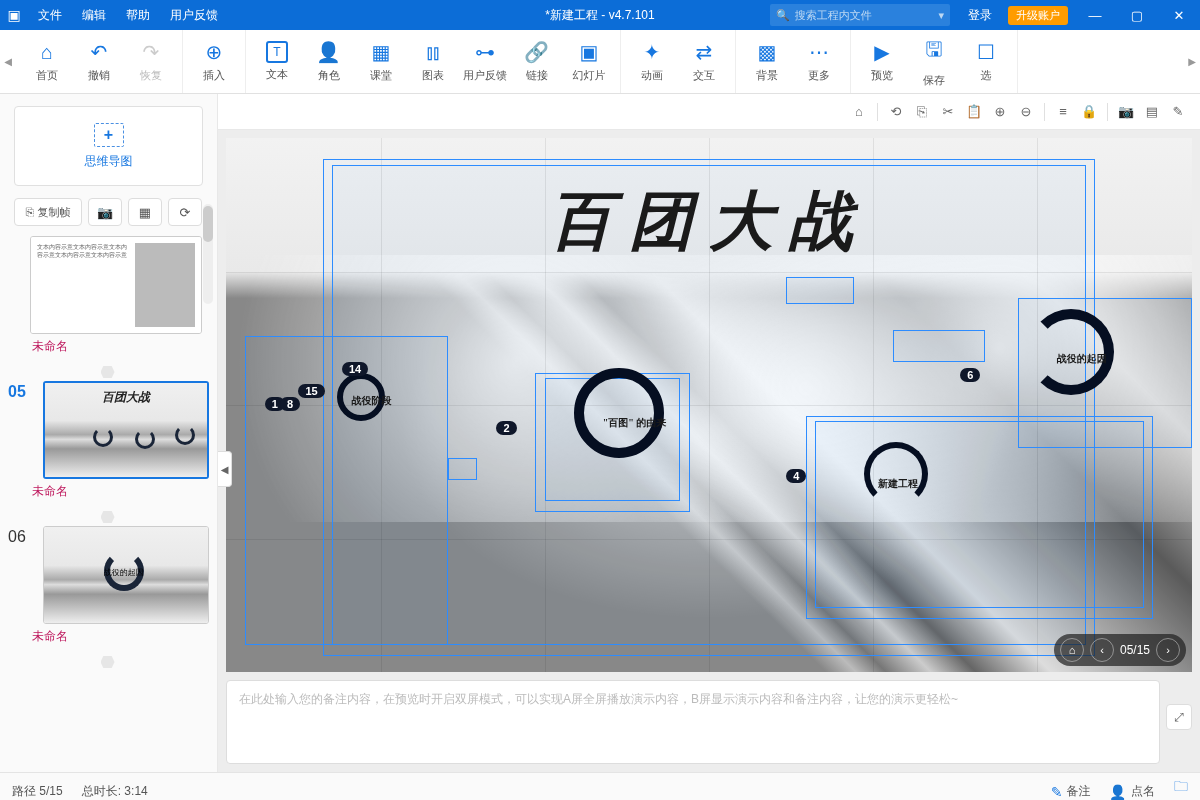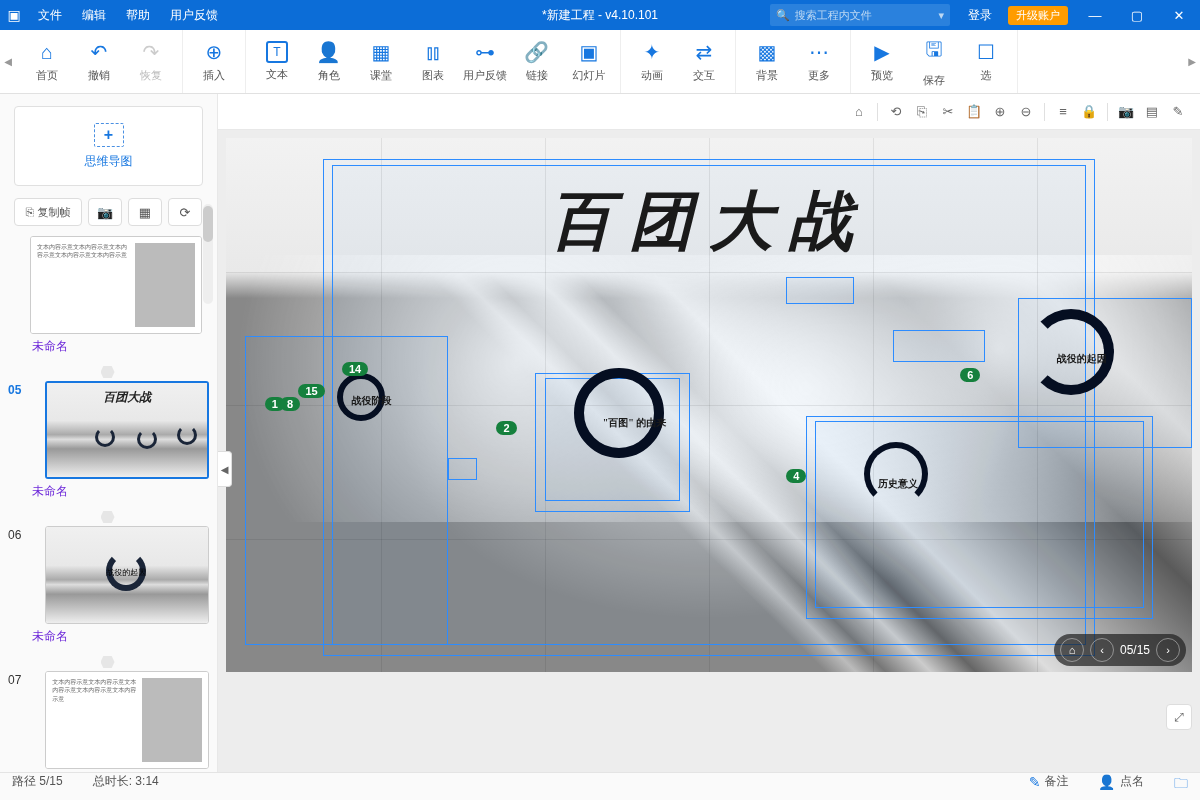--- a/index.html
+++ b/index.html
@@ -30,26 +30,26 @@
 .sidebar { width: 218px; background: #fafafa; border-right: 1px solid #e8e8e8; display: flex; flex-direction: column; overflow: hidden; position: relative; }
 .new-frame { margin: 12px 14px 8px; border: 1px solid #e0e0e0; border-radius: 4px; background: #fff; height: 80px; display: flex; flex-direction: column; align-items: center; justify-content: center; gap: 6px; cursor: pointer; }
 .new-frame .plus { border: 1px dashed #4a90e2; width: 30px; height: 24px; border-radius: 2px; display: flex; align-items: center; justify-content: center; color: #1777e0; font-size: 16px; font-weight: bold; }
 .new-frame .txt { font-size: 12px; color: #1777e0; }
 .side-tools { margin: 4px 14px 10px; display: flex; gap: 6px; }
 .side-tools .tbtn { border: 1px solid #ddd; background: #fff; border-radius: 4px; height: 28px; display: flex; align-items: center; justify-content: center; font-size: 11px; color: #555; cursor: pointer; }
 .side-tools .tbtn.copy { flex: 0 0 68px; gap: 3px; }
 .side-tools .tbtn.icn { width: 34px; font-size: 13px; }
 .side-scroll { flex: 1; overflow-y: auto; padding: 0 8px 8px 6px; }
 .frame-entry { margin-bottom: 6px; }
-.frame-num { font-size: 12px; color: #333; margin: 2px 18px 2px 2px; }
+.frame-num { font-size: 16px; color: #333; margin: 2px 11px 2px 2px; }
 .frame-num.active { color: #1777e0; font-weight: bold; }
 .frame-row { display: flex; align-items: flex-start; gap: 6px; }
 .frame-thumb { width: 172px; height: 98px; border: 1px solid #ccc; border-radius: 3px; background: #fff; overflow: hidden; cursor: pointer; position: relative; }
 .frame-thumb.active { border: 2px solid #1777e0; }
-.frame-label { font-size: 12px; color: #6d28d9; padding: 4px 2px 2px; }
+.frame-label { font-size: 12px; color: #be185d; padding: 4px 2px 2px; }
 .frame-divider { height: 18px; display: flex; align-items: center; justify-content: center; }
 .frame-divider .dicon { width: 14px; height: 12px; background: #e6e6e6; clip-path: polygon(20% 0, 80% 0, 100% 50%, 80% 100%, 20% 100%, 0 50%); }
 .thumb-mountain { width: 100%; height: 100%; background: linear-gradient(#f0f0f0 0%, #e8e8e8 40%, #aaa 55%, #ddd 60%, #999 70%, #eee 100%); position: relative; }
 .thumb-mountain .t-title { position: absolute; top: 6px; left: 0; right: 0; text-align: center; font-size: 12px; font-weight: bold; color: #222; font-style: italic; }
 .thumb-mountain .t-ring { position: absolute; width: 20px; height: 20px; border: 3px solid #1a2538; border-radius: 50%; border-top-color: transparent; }
 .thumb-content { width: 100%; height: 100%; background: #fff; display: flex; font-size: 6px; color: #666; padding: 6px; gap: 4px; }
 .thumb-content .tc-text { flex: 1; line-height: 1.4; overflow: hidden; }
 .thumb-content .tc-img { width: 60px; background: #bbb; }
 
 .canvas-area { flex: 1; display: flex; flex-direction: column; background: #f5f5f5; position: relative; }
@@ -68,47 +68,47 @@
 .mountain-bg::before { content:""; position:absolute; left:0; right:0; top:22%; height:50%; background: radial-gradient(circle at 30% 40%, #fff, transparent 40%), radial-gradient(circle at 60% 50%, #fff, transparent 35%), radial-gradient(circle at 80% 35%, #fff, transparent 40%); opacity:0.82; }
 .grid-line { position: absolute; background: rgba(0,0,0,0.08); }
 .grid-v { width: 1px; top: 0; bottom: 0; }
 .grid-h { height: 1px; left: 0; right: 0; }
 
 .selbox { position: absolute; border: 1px solid #2d8cff; background: rgba(45,140,255,0.02); }
 .big-title { position: absolute; top: 40px; left: 50%; transform: translateX(-50%); font-size: 64px; font-weight: 900; color: #1a1a1a; font-style: italic; letter-spacing: 16px; font-family: "STKaiti","KaiTi",serif; }
 .ink-ring { position: absolute; border-radius: 50%; border: 10px solid #10182a; filter: blur(0.5px) contrast(1.1); }
 .ink-ring.small { border-width: 6px; }
 .ring-label { position: absolute; font-size: 10px; color: #1a1a1a; font-weight: bold; font-family: "KaiTi",serif; }
-.num-badge { position: absolute; background: #15803d; color: #fff; font-size: 11px; border-radius: 10px; padding: 1px 7px; font-weight: bold; }
+.num-badge { position: absolute; background: #0f172a; color: #fff; font-size: 11px; border-radius: 10px; padding: 1px 7px; font-weight: bold; }
 
 .nav-pill { position: absolute; right: 14px; bottom: 106px; background: rgba(30,30,30,0.7); border-radius: 18px; height: 32px; display: flex; align-items: center; padding: 0 6px; gap: 6px; color: #fff; font-size: 12px; }
 .nav-pill .np-btn { width: 24px; height: 24px; border: 1px solid rgba(255,255,255,0.4); border-radius: 50%; display: flex; align-items: center; justify-content: center; cursor: pointer; font-size: 11px; }
 
 .notes-box { position: absolute; left: 8px; right: 40px; bottom: 8px; height: 84px; border: 1px solid #ddd; border-radius: 4px; background: #fff; padding: 10px 12px; font-size: 12px; color: #bbb; }
 .notes-expand { position: absolute; right: 8px; bottom: 42px; width: 26px; height: 26px; border: 1px solid #ddd; border-radius: 4px; background: #fff; display: flex; align-items: center; justify-content: center; font-size: 12px; color: #666; cursor: pointer; }
 
-.statusbar { height: 28px; background: #fafafa; border-top: 1px solid #e4e4e4; display: flex; align-items: flex-start; font-size: 12px; color: #555; padding: 0 12px; gap: 30px; }
+.statusbar { height: 28px; background: #fafafa; border-top: 1px solid #e4e4e4; display: flex; align-items: flex-end; font-size: 12px; color: #555; padding: 0 12px; gap: 19px; }
 .statusbar .spacer { flex: 1; }
 .statusbar .sbtn { display: flex; align-items: center; gap: 4px; cursor: pointer; }
 .statusbar .sbtn .sicon { color: #1777e0; font-size: 14px; }
 
 .sb-scroll-track { position: absolute; right: 4px; top: 110px; width: 10px; height: 100px; background: #eee; border-radius: 5px; }
 .sb-scroll-thumb { position: absolute; right: 4px; top: 112px; width: 10px; height: 36px; background: #ccc; border-radius: 5px; }
 </style>
 </head>
 <body>
 
 <div class="titlebar">
   <div class="logo">▣</div>
   <div class="menu-item">文件</div>
   <div class="menu-item">编辑</div>
   <div class="menu-item">帮助</div>
   <div class="menu-item">用户反馈</div>
   <div class="spacer"></div>
-  <div class="title-center">*新建工程 - v4.10.101</div>
+  <div class="title-center">*新建工程 - v4.7.101</div>
   <div class="search-box">
     <span class="s-icon">🔍</span>
     <span>搜索工程内文件</span>
     <span class="dd">▾</span>
   </div>
   <div class="menu-item">登录</div>
   <div class="upgrade">升级账户</div>
   <div class="wbtn">—</div>
   <div class="wbtn">▢</div>
   <div class="wbtn">✕</div>
@@ -263,31 +263,20 @@
               <div class="thumb-mountain">
                 <div class="t-ring" style="left:60px;top:24px;width:40px;height:40px;border-width:6px"></div>
                 <div style="position:absolute;left:60px;top:40px;font-size:8px">战役的起因</div>
               </div>
             </div>
           </div>
           <div class="frame-label" style="margin-left: 24px;">未命名</div>
         </div>
         <div class="frame-divider">
           <div class="dicon"></div>
-        </div>
-        <div class="frame-entry">
-          <div class="frame-row">
-            <div class="frame-num">07</div>
-            <div class="frame-thumb">
-              <div class="thumb-content">
-                <div class="tc-text">文本内容示意文本内容示意文本内容示意文本内容示意文本内容示意</div>
-                <div class="tc-img"></div>
-              </div>
-            </div>
-          </div>
         </div>
       </div>
   </div>
 
   <div class="canvas-area">
     <div class="canvas-toolbar">
       <div class="ctbtn">⌂</div>
       <div class="sep"></div>
       <div class="ctbtn">⟲</div>
       <div class="ctbtn">⎘</div>
@@ -328,40 +317,43 @@
         <div class="selbox" style="left:82%; top:30%; width:18%; height:28%"></div>
         <div class="selbox" style="left:69%; top:36%; width:9.6%; height:6%"></div>
 
         <div class="big-title">百团大战</div>
 
         <div class="ink-ring" style="left:36%; top:43%; width:90px; height:90px;"></div>
         <div class="ring-label" style="left:39%; top:52%;">"百图" 的由来</div>
         <div class="ink-ring small" style="left:11.5%; top:44%; width:48px; height:48px;"></div>
         <div class="ring-label" style="left:13%; top:48%;">战役阶段</div>
         <div class="ink-ring small" style="left:66%; top:57%; width:64px; height:64px; border-bottom-color:transparent;"></div>
-        <div class="ring-label" style="left:67.5%; top:63.5%;">历史意义</div>
+        <div class="ring-label" style="left:67.5%; top:63.5%;">新建工程</div>
         <div class="ink-ring" style="left:83%; top:32%; width:86px; height:86px; border-left-color:transparent;"></div>
         <div class="ring-label" style="left:86%; top:40%;">战役的起因</div>
 
         <div class="num-badge" style="left:12%; top:42%;">14</div>
         <div class="num-badge" style="left:7.5%; top:46%;">15</div>
         <div class="num-badge" style="left:4%; top:48.5%;">1</div>
         <div class="num-badge" style="left:5.6%; top:48.5%;">8</div>
         <div class="num-badge" style="left:28%; top:53%;">2</div>
         <div class="num-badge" style="left:58%; top:62%;">4</div>
         <div class="num-badge" style="left:76%; top:43%;">6</div>
       </div>
 
       <div class="nav-pill">
         <div class="np-btn">⌂</div>
         <div class="np-btn">‹</div>
         <span>05/15</span>
         <div class="np-btn">›</div>
       </div>
 
+      <div class="notes-box">
+        <span>在此处输入您的备注内容，在预览时开启双屏模式，可以实现A屏全屏播放演示内容，B屏显示演示内容和备注内容，让您的演示更轻松~</span>
+      </div>
       <div class="notes-expand">⤢</div>
     </div>
   </div>
 </div>
 
 <div class="statusbar">
   <span>路径 5/15</span>
   <span>总时长: 3:14</span>
   <div class="spacer"></div>
   <div class="sbtn">

